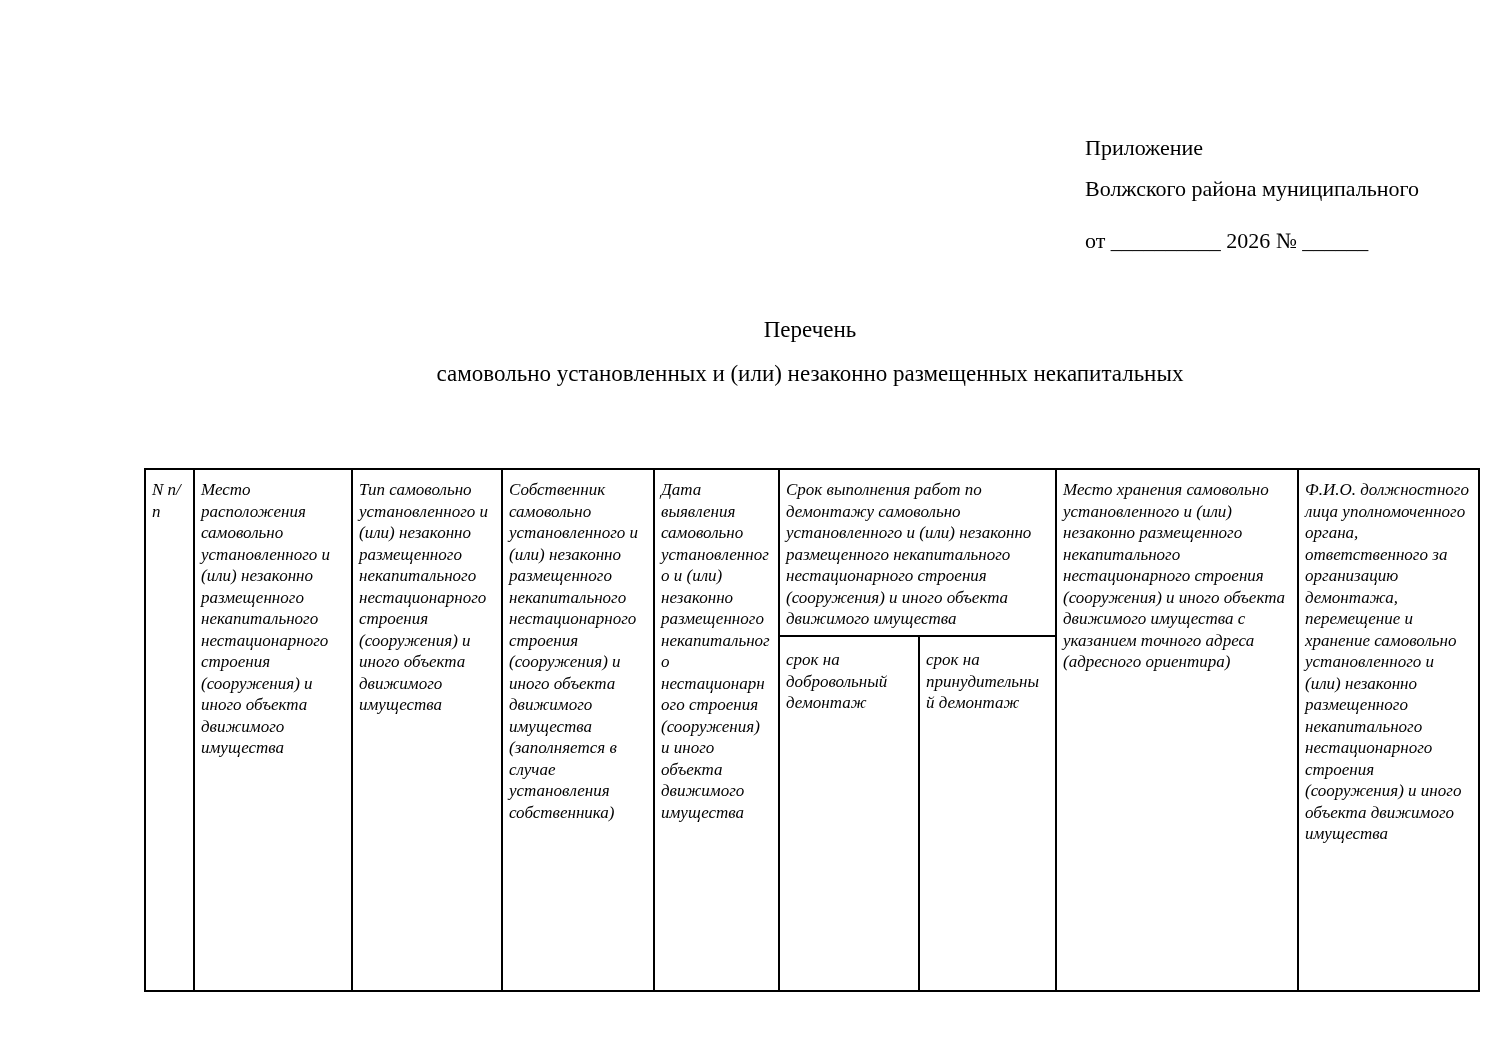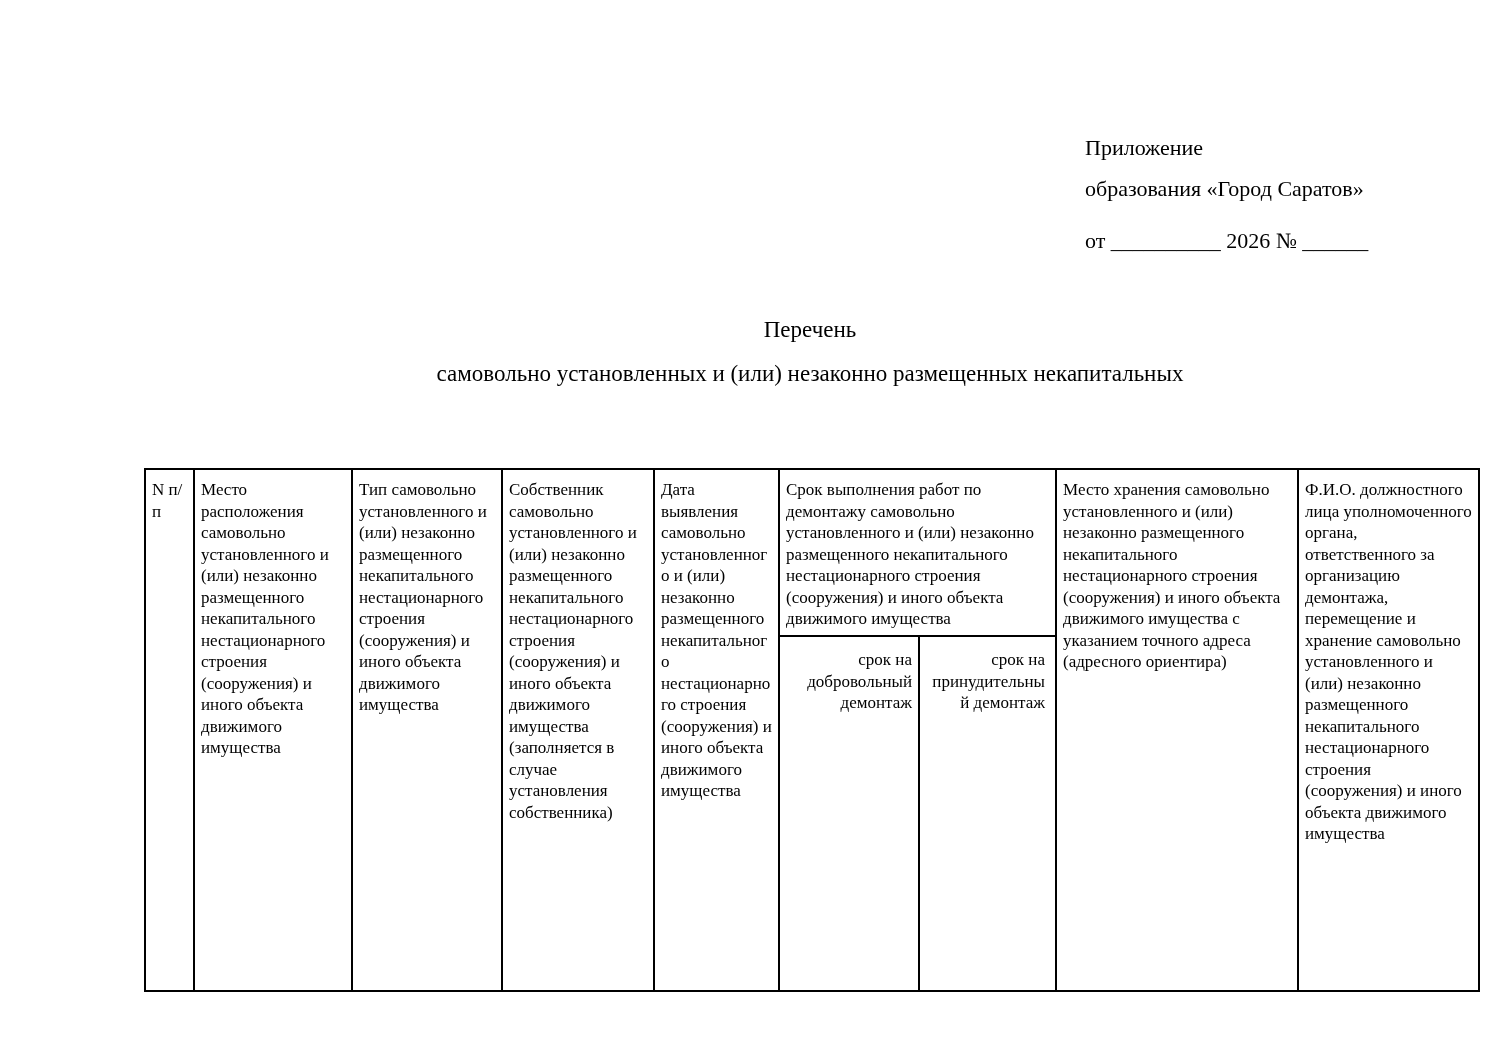--- a/index.html
+++ b/index.html
@@ -40,47 +40,48 @@
   table.reg-table {
     position: absolute;
     left: 84px;
     top: 408px;
     width: 1334px;
     height: 524px;
     border-collapse: collapse;
     table-layout: fixed;
     font-size: 17px;
     line-height: 21.5px;
+    font-style: italic;
   }
   table.reg-table th {
     border: 2px solid #000000;
     font-weight: normal;
     text-align: left;
     vertical-align: top;
     padding: 9px 6px 4px 6px;
     overflow-wrap: break-word;
     word-wrap: break-word;
   }
   table.reg-table tr.header-row-1 { height: 167px; }
   table.reg-table th.sub-th {
-    text-align: right;
+    text-align: left;
     padding-top: 12px;
   }
   table.reg-table th.sub-th-forced {
     padding-right: 10px;
   }
 </style>
 </head>
 <body>
 
 <div class="page">
 
   <div class="appendix">
     <div>Приложение</div>
-    <div>образования «Город Саратов»</div>
+    <div>Волжского района муниципального</div>
     <div class="date-line">от __________ 2026 № ______</div>
   </div>
 
   <div class="doc-title">
     <div>Перечень</div>
     <div>самовольно установленных и (или) незаконно размещенных некапитальных</div>
   </div>
 
   <table class="reg-table">
     <colgroup>

